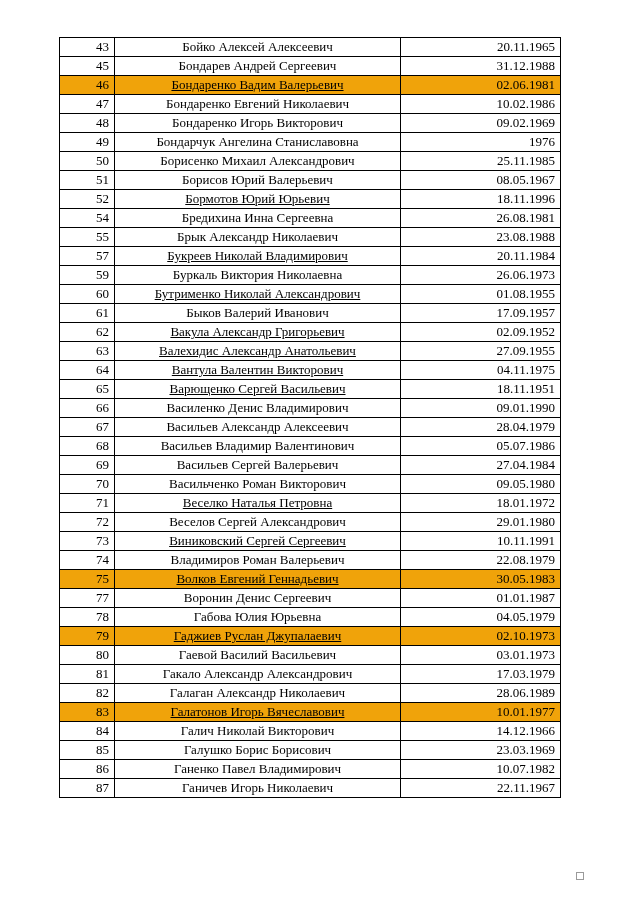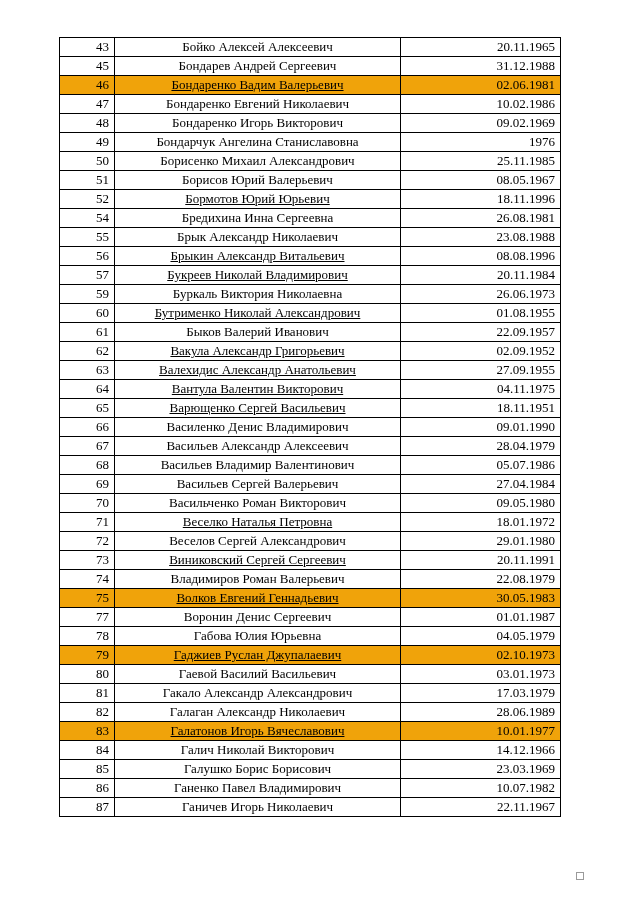--- a/index.html
+++ b/index.html
@@ -124,43 +124,38 @@
     <td class="col-num">54</td>
     <td class="col-name">Бредихина Инна Сергеевна</td>
     <td class="col-date">26.08.1981</td>
   </tr>
         <tr>
     <td class="col-num">55</td>
     <td class="col-name">Брык Александр Николаевич</td>
     <td class="col-date">23.08.1988</td>
   </tr>
         <tr>
-    <td class="col-num">56</td>
-    <td class="col-name underline">Брыкин Александр Витальевич</td>
-    <td class="col-date">08.08.1996</td>
-  </tr>
-        <tr>
     <td class="col-num">57</td>
     <td class="col-name underline">Букреев Николай Владимирович</td>
     <td class="col-date">20.11.1984</td>
   </tr>
         <tr>
     <td class="col-num">59</td>
     <td class="col-name">Буркаль Виктория Николаевна</td>
     <td class="col-date">26.06.1973</td>
   </tr>
         <tr>
     <td class="col-num">60</td>
     <td class="col-name underline">Бутрименко Николай Александрович</td>
     <td class="col-date">01.08.1955</td>
   </tr>
         <tr>
     <td class="col-num">61</td>
     <td class="col-name">Быков Валерий Иванович</td>
-    <td class="col-date">22.09.1957</td>
+    <td class="col-date">17.09.1957</td>
   </tr>
         <tr>
     <td class="col-num">62</td>
     <td class="col-name underline">Вакула Александр Григорьевич</td>
     <td class="col-date">02.09.1952</td>
   </tr>
         <tr>
     <td class="col-num">63</td>
     <td class="col-name underline">Валехидис Александр Анатольевич</td>
     <td class="col-date">27.09.1955</td>
@@ -206,21 +201,21 @@
     <td class="col-date">18.01.1972</td>
   </tr>
         <tr>
     <td class="col-num">72</td>
     <td class="col-name">Веселов Сергей Александрович</td>
     <td class="col-date">29.01.1980</td>
   </tr>
         <tr>
     <td class="col-num">73</td>
     <td class="col-name underline">Виниковский Сергей Сергеевич</td>
-    <td class="col-date">20.11.1991</td>
+    <td class="col-date">10.11.1991</td>
   </tr>
         <tr>
     <td class="col-num">74</td>
     <td class="col-name">Владимиров Роман Валерьевич</td>
     <td class="col-date">22.08.1979</td>
   </tr>
         <tr class="highlight">
     <td class="col-num">75</td>
     <td class="col-name underline">Волков Евгений Геннадьевич</td>
     <td class="col-date">30.05.1983</td>

